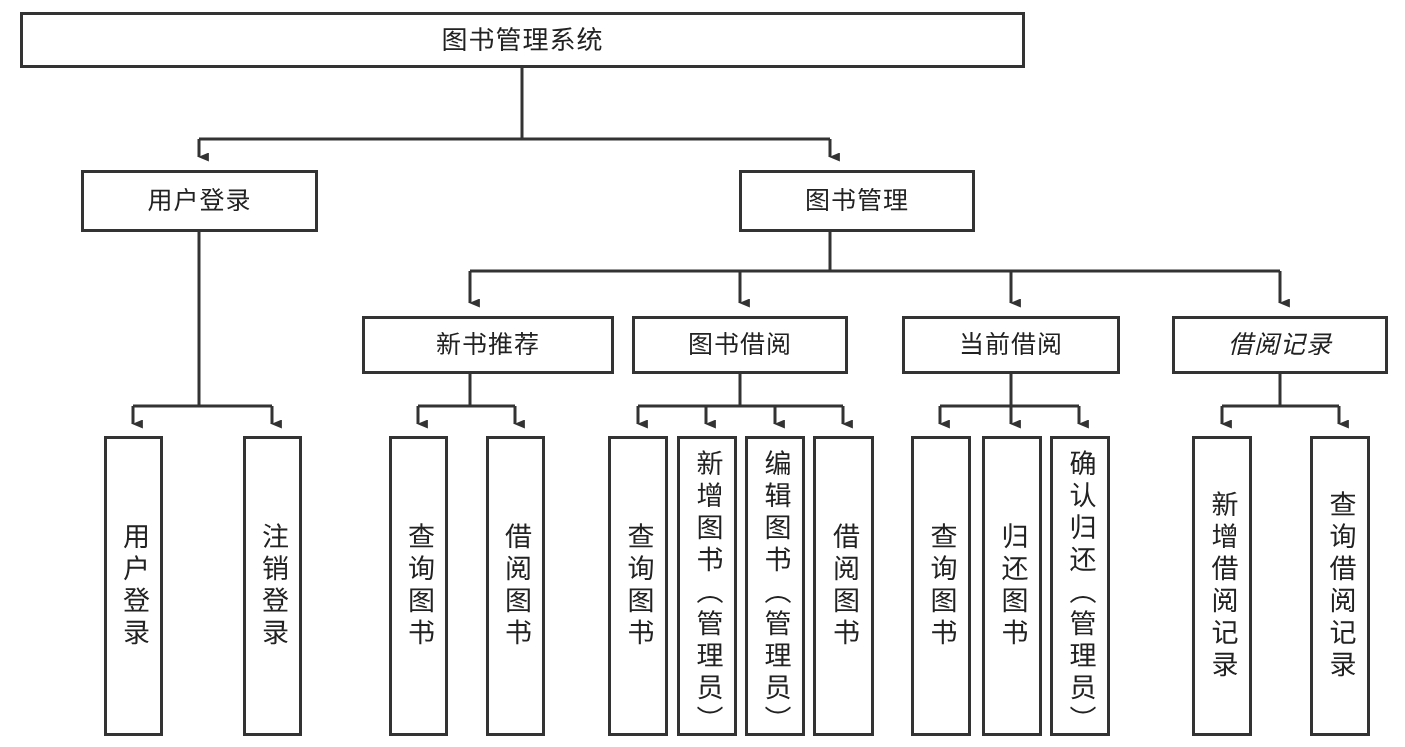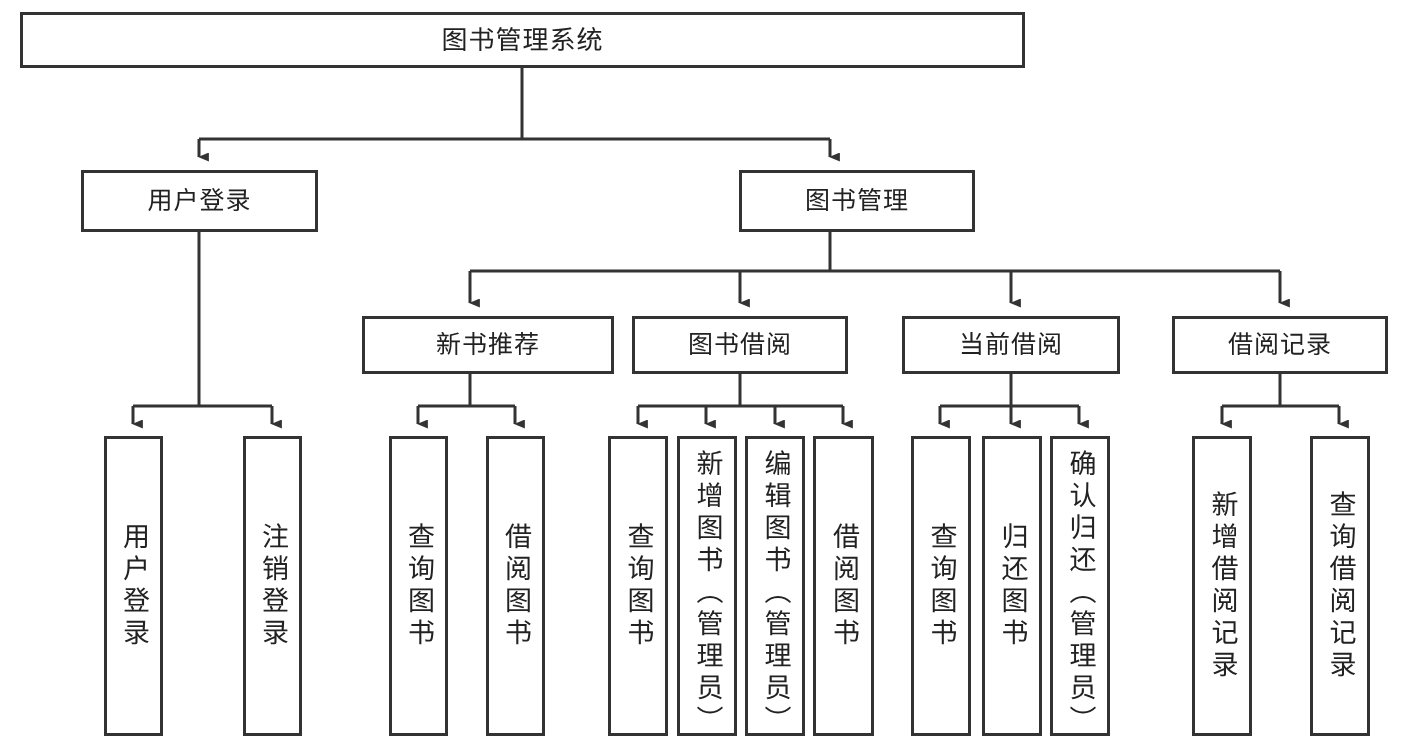--- a/index.html
+++ b/index.html
@@ -153,21 +153,21 @@
   </div>
 
   <div class="node horiz" style="left:902px; top:316px; width:218px; height:58px;">
     <span class="label">当前借阅</span>
   </div>
 
   <div class="node horiz" style="left:632px; top:316px; width:216px; height:58px;">
     <span class="label">图书借阅</span>
   </div>
 
-  <div class="node horiz" style="left:1172px; top:316px; width:216px; height:58px;">
+  <div class="node horiz" style="left:1172px; top:316px; width:216px; height:58px;font-style:italic;">
     <span class="label">借阅记录</span>
   </div>
 
   <div class="node vert mid" style="left:104px; top:436px; width:59px; height:300px;">
     <span class="label">用户登录</span>
   </div>
 
   <div class="node vert mid" style="left:243px; top:436px; width:59px; height:300px;">
     <span class="label">注销登录</span>
   </div>

